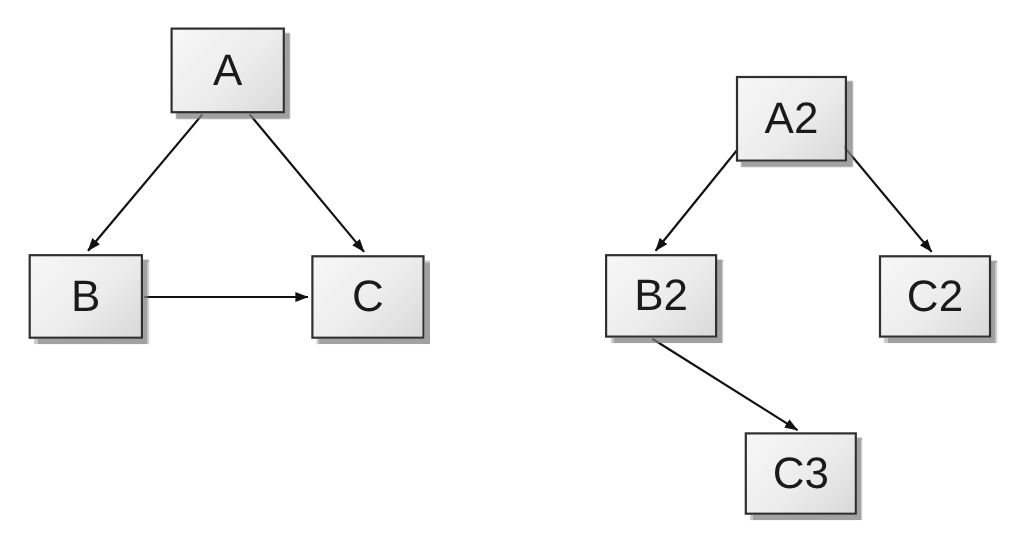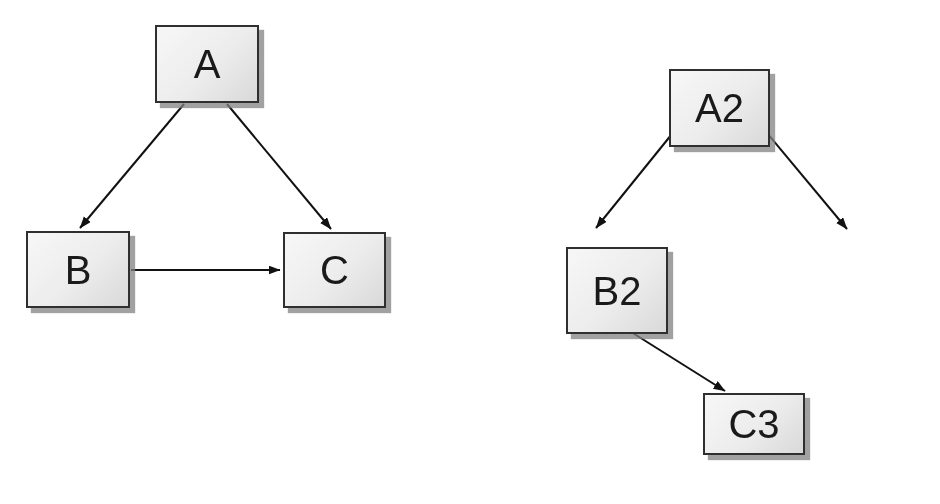--- a/index.html
+++ b/index.html
@@ -40,23 +40,23 @@
     font-size: 40px;
     line-height: 1;
     color: #1a1a1a;
     user-select: none;
   }
   
   .node-a  { left: 155px; top:  25px; width: 104px; height: 78px; }
   .node-b  { left:  26px; top: 231px; width: 104px; height: 77px; }
   .node-c  { left: 283px; top: 232px; width: 103px; height: 76px; }
   .node-a2 { left: 669px; top:  25px; width: 101px; height: 78px; margin-top: 44px; }
-  .node-b2 { left: 566px; top: 231px; width: 102px; height: 87px; margin-top: 16px; }
+  .node-b2 { left: 550px; top: 231px; width: 102px; height: 76px; }
   .node-c2 { left: 799px; top: 232px; width: 102px; height: 75px; }
-  .node-c3 { left: 703px; top: 393px; width: 102px; height: 62px; }
+  .node-c3 { left: 677px; top: 393px; width: 102px; height: 75px; }
 </style>
 </head>
 <body>
 
 <div class="canvas">
 
   <svg class="edges" width="940" height="504" viewBox="0 0 940 504" xmlns="http://www.w3.org/2000/svg">
     <defs>
       <marker id="arrowhead" markerUnits="userSpaceOnUse" markerWidth="13" markerHeight="10" refX="11.5" refY="4.5" orient="auto">
         <path d="M0,0 L12,4.5 L0,9 Z" fill="#111111"></path>
@@ -78,17 +78,20 @@
   </div>
   <div class="node node-c">
     <span class="node-label">C</span>
   </div>
   <div class="node node-a2">
     <span class="node-label">A2</span>
   </div>
   <div class="node node-b2">
     <span class="node-label">B2</span>
   </div>
+  <div class="node node-c2">
+    <span class="node-label">C2</span>
+  </div>
   <div class="node node-c3">
     <span class="node-label">C3</span>
   </div>
 
 </div>
 
 </body></html>

